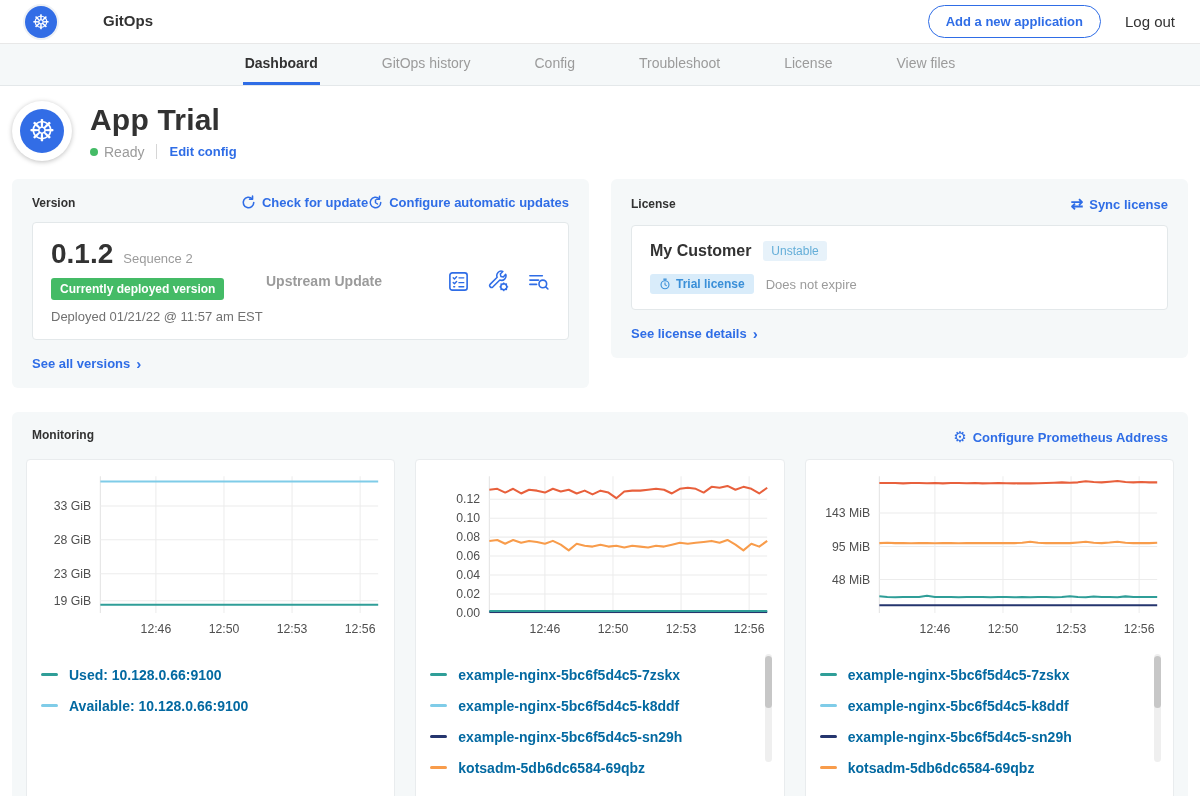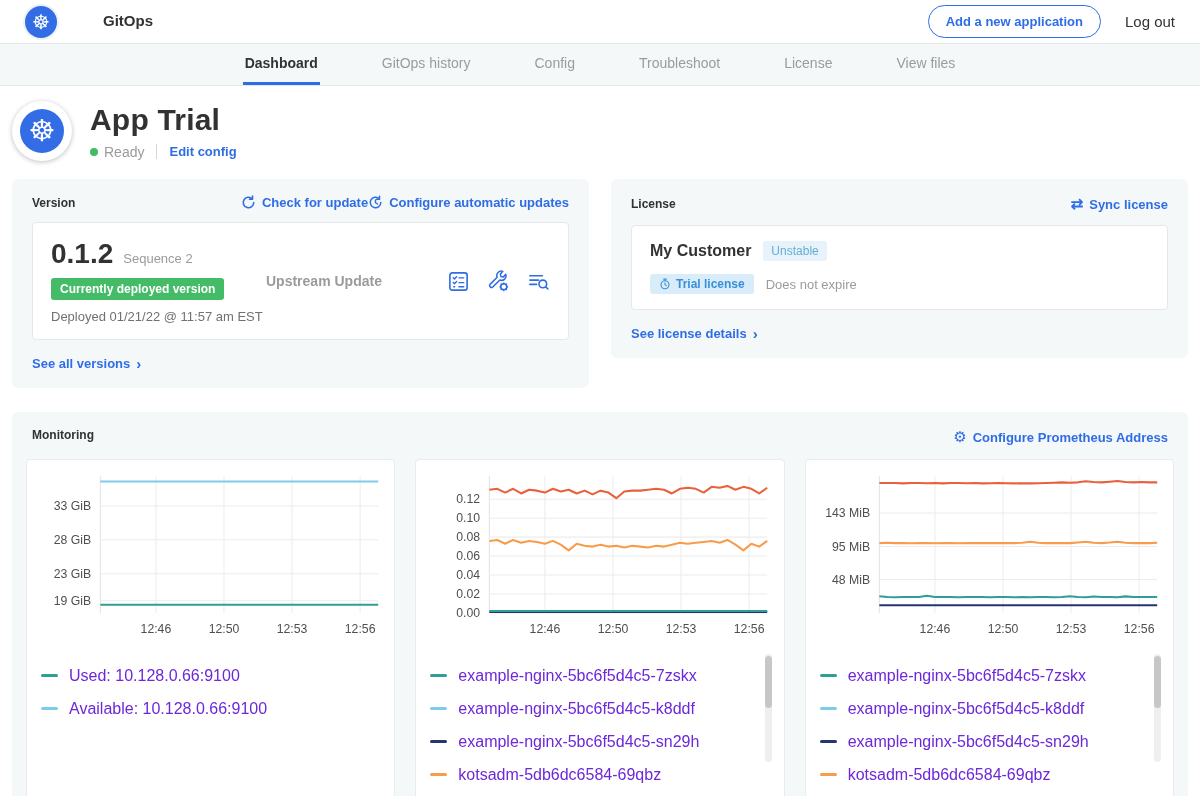--- a/index.html
+++ b/index.html
@@ -83,21 +83,21 @@
   .monitoring { margin:24px 12px 0; background:#f5f8f9; border-radius:6px; padding:16px 14px 18px; }
   .mon-head { display:flex; align-items:flex-start; padding:0 6px; }
   .gear-glyph { font-size:15px; font-weight:normal; }
   .charts-row { display:flex; gap:20px; margin-top:13px; }
   .chart-card { flex:1; background:#fff; border:1px solid #e9ecee; border-radius:4px;
     padding:10px 10px 14px; display:flex; flex-direction:column; min-height:348px; }
   .chart-svg-wrap { width:100%; }
   .legend { position:relative; margin-top:8px; padding:0 4px; flex:1; }
   .legend-item { display:flex; align-items:center; gap:11px; margin:15px 0; }
   .legend-dash { width:17px; height:3px; border-radius:2px; flex:none; }
-  .legend-label { font-size:16px; color:#6d28d9; }
+  .legend-label { font-size:14px; color:#0369a1;font-weight:bold; }
   .legend-scrollbar { position:absolute; right:2px; top:2px; width:7px; height:108px;
     background:#efefef; border-radius:4px; }
   .legend-thumb { position:absolute; top:2px; left:0; width:7px; height:52px;
     background:#c7c7c7; border-radius:4px; }
   .chart-title { text-align:center; font-size:14px; font-weight:bold; margin-top:6px; }
 
   .icon-svg { display:inline-block; vertical-align:middle; }
   text.tick { font-family:"Liberation Sans", sans-serif; font-size:12px; fill:#4f4f4f; }
 </style>
 </head>

